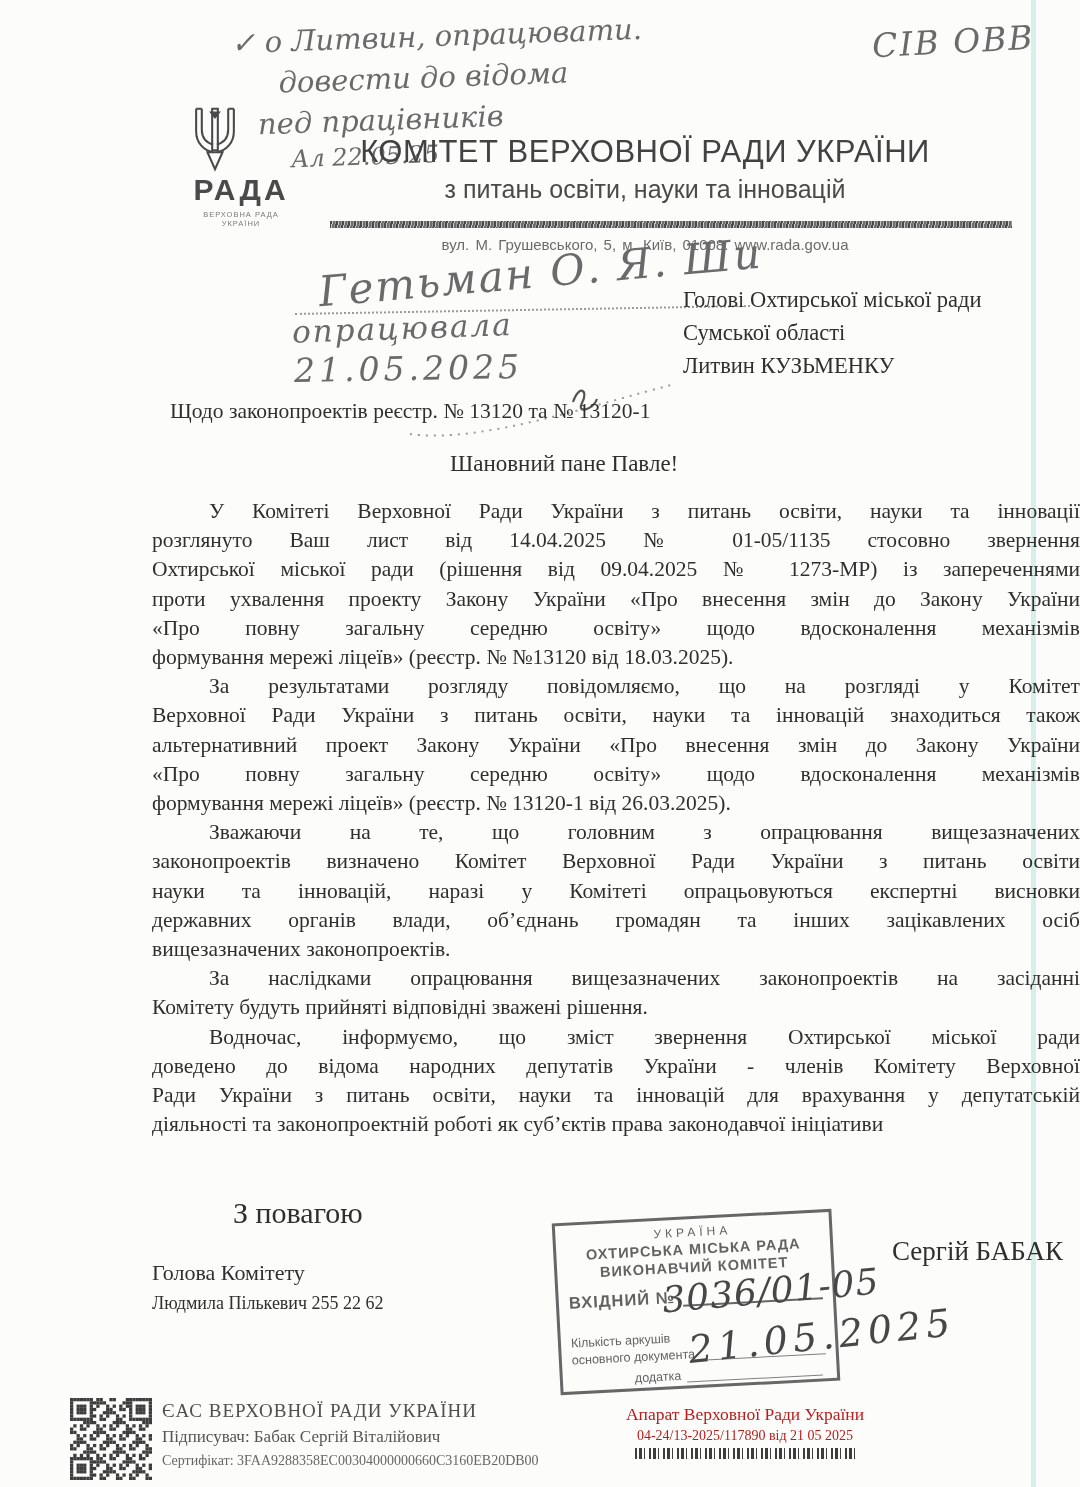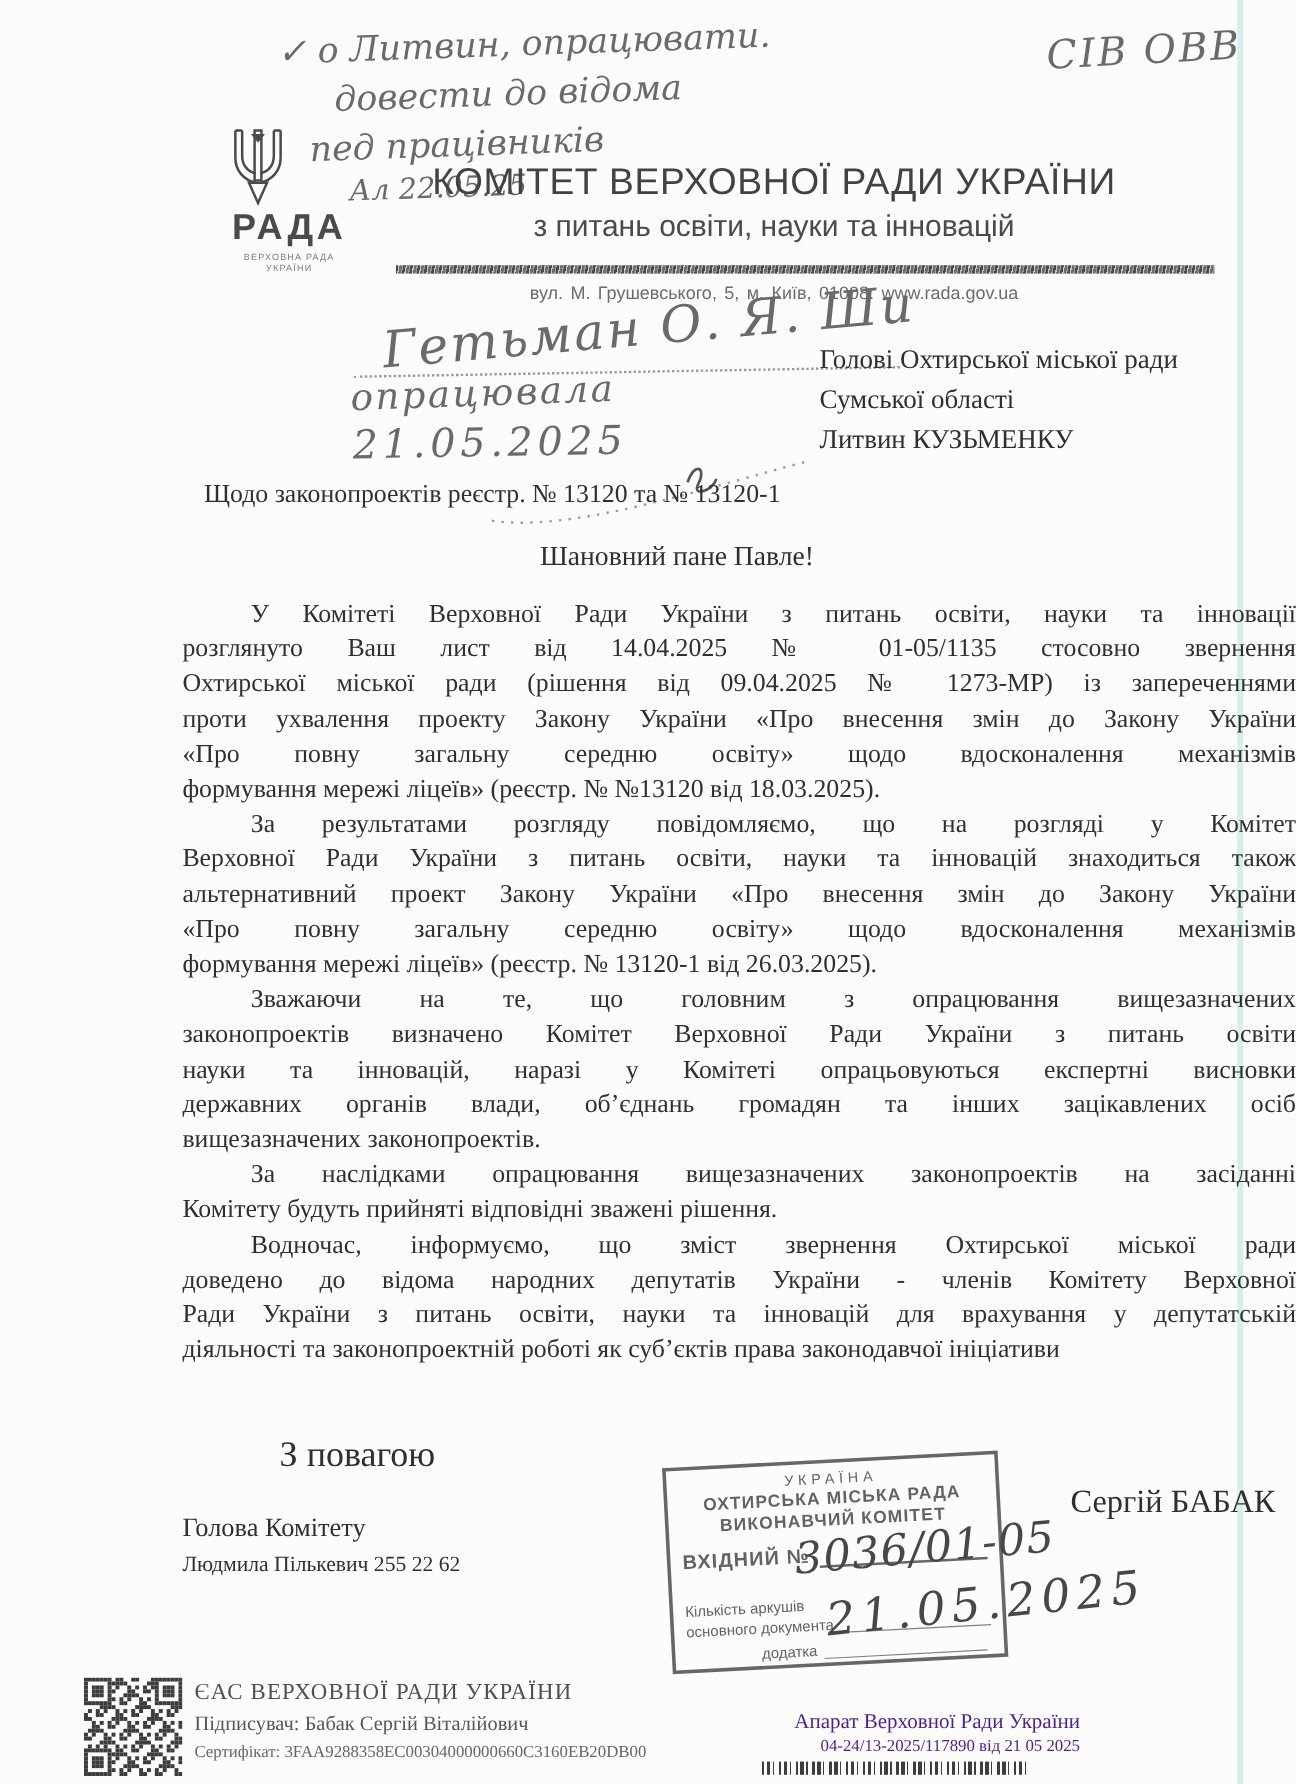--- a/index.html
+++ b/index.html
@@ -63,21 +63,21 @@
   .stamp .row2 .fill{flex:1;border-bottom:1px solid #777;margin-left:6px;height:14px;}
   .stamp .row3{display:flex;align-items:flex-end;padding:0 14px 0 72px;font-size:12.5px;margin-top:6px;}
   .stamp .row3 .fill{flex:1;border-bottom:1px solid #777;margin-left:6px;height:14px;}
 
   
   .qr{left:70px;top:1398px;width:82px;height:82px;}
   .f-left{left:162px;top:1400px;color:#4f4f4f;}
   .f-left .f1{font-size:19px;letter-spacing:1px;}
   .f-left .f2{font-size:17px;margin-top:5px;color:#555;}
   .f-left .f3{font-size:14px;margin-top:6px;color:#666;}
-  .f-right{left:590px;top:1404px;width:310px;text-align:right;color:#4c1d95;margin-top:20px;}
+  .f-right{left:590px;top:1404px;width:310px;text-align:center;color:#b91c1c;}
   .f-right .r1{font-size:17.5px;}
   .f-right .r2{font-size:14px;margin-top:3px;}
   .barcode{width:220px;height:11px;margin:4px auto 0;
     background:repeating-linear-gradient(90deg,#3d3d3d 0 2px,transparent 2px 4px,#3d3d3d 4px 7px,transparent 7px 9px,#3d3d3d 9px 10px,transparent 10px 14px);}
   svg{display:block;}
 </style>
 </head>
 <body>
 
 <div class="page">

